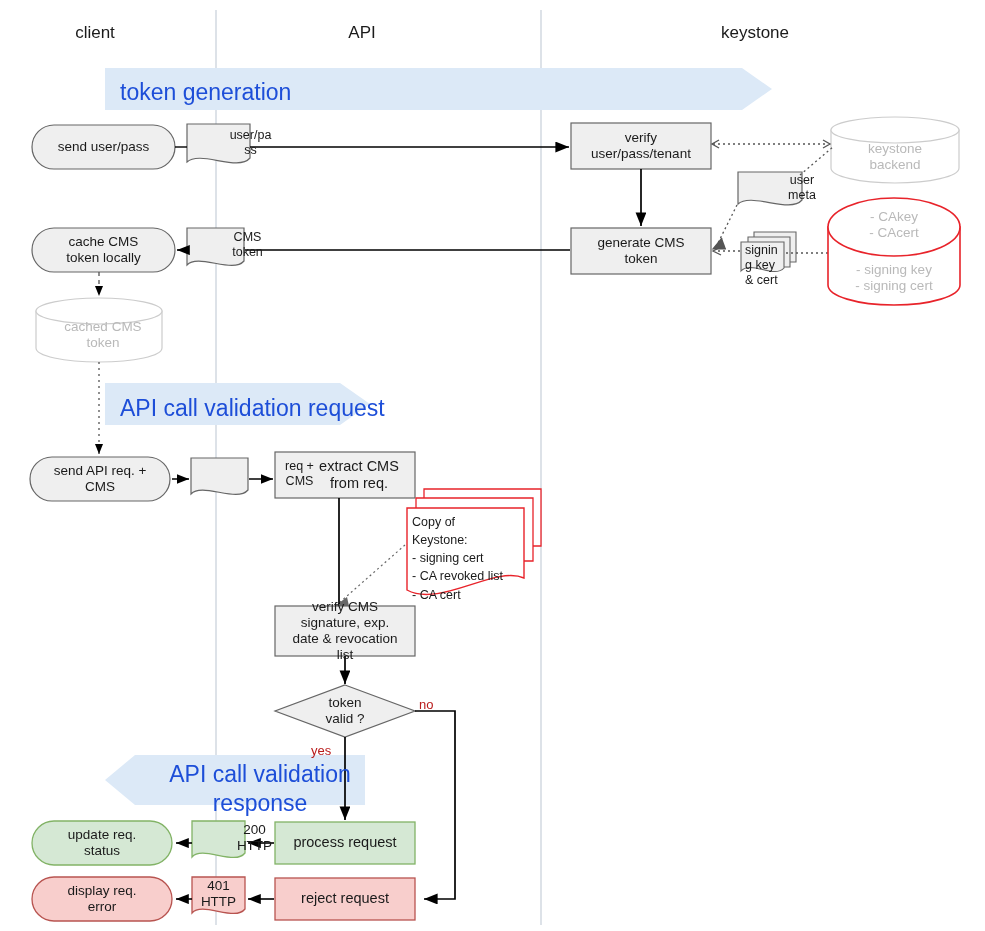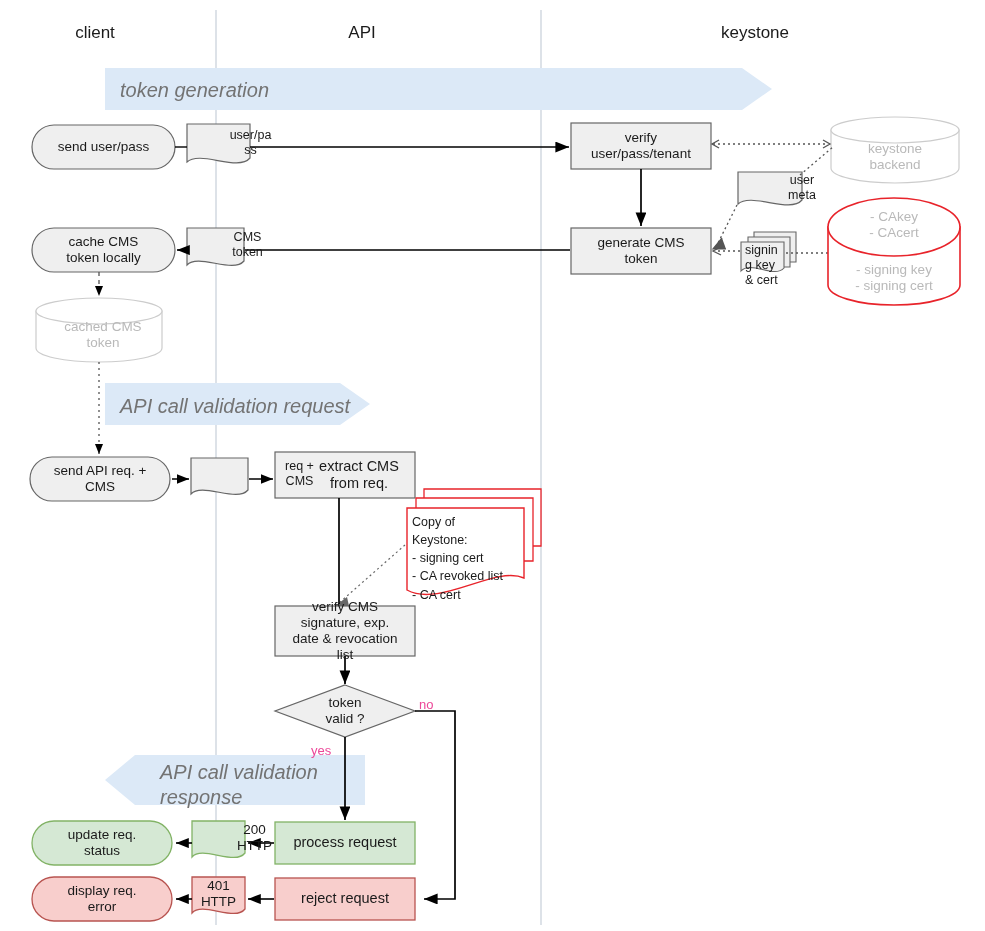--- a/index.html
+++ b/index.html
@@ -16,27 +16,27 @@
   .node-label{
     position:absolute;display:flex;align-items:center;justify-content:center;
     text-align:center;line-height:1.18;color:#1a1a1a;
     pointer-events:none;white-space:pre-line;
   }
   .lane-title{
     position:absolute;font-size:17px;color:#1b1b1b;text-align:center;
     width:200px;
   }
   .band-text{
-    position:absolute;font-size:20px;color:#737373;line-height:1.25;font-style:italic;
+    position:absolute;font-size:23px;color:#1d4ed8;line-height:1.25;
   }
   .ghost{color:#b9b9b9;}
   .small{font-size:12.5px;padding-left:32px;}
   .med{font-size:13.5px;}
   .big{font-size:14.5px;}
-  .edge-label{position:absolute;font-size:13px;color:#ec4899;}
+  .edge-label{position:absolute;font-size:13px;color:#b91c1c;}
   .note-text{
     position:absolute;font-size:12.5px;color:#1a1a1a;line-height:1.45;
     white-space:pre-line;text-align:left;
   }
 </style>
 </head>
 <body>
 
 <div id="canvas">
 
@@ -169,21 +169,21 @@
     <line x1="274" y1="899" x2="248" y2="899" stroke="#000" stroke-width="1.6" marker-end="url(#arrow)"></line>
     <line x1="192" y1="899" x2="176" y2="899" stroke="#000" stroke-width="1.6" marker-end="url(#arrow)"></line>
   </svg>
 
   <div class="lane-title" style="left:-5px;top:23px;">client</div>
   <div class="lane-title" style="left:262px;top:23px;">API</div>
   <div class="lane-title" style="left:655px;top:23px;">keystone</div>
 
   <div class="band-text" style="left:120px;top:78px;">token generation</div>
   <div class="band-text" style="left:120px;top:394px;">API call validation request</div>
-  <div class="band-text" style="left:160px;top:760px;width:200px;text-align:left;">API call validation
+  <div class="band-text" style="left:160px;top:760px;width:200px;text-align:center;">API call validation
 response</div>
 
   <div class="node-label med" style="left:32px;top:125px;width:143px;height:44px;">send user/pass</div>
   <div class="node-label small" style="left:187px;top:124px;width:63px;height:38px;">user/pa
 ss</div>
   <div class="node-label med" style="left:571px;top:123px;width:140px;height:46px;">verify
 user/pass/tenant</div>
   <div class="node-label med ghost" style="left:831px;top:130px;width:128px;height:53px;">keystone
 backend</div>
   <div class="node-label small" style="left:738px;top:172px;width:64px;height:32px;">user

